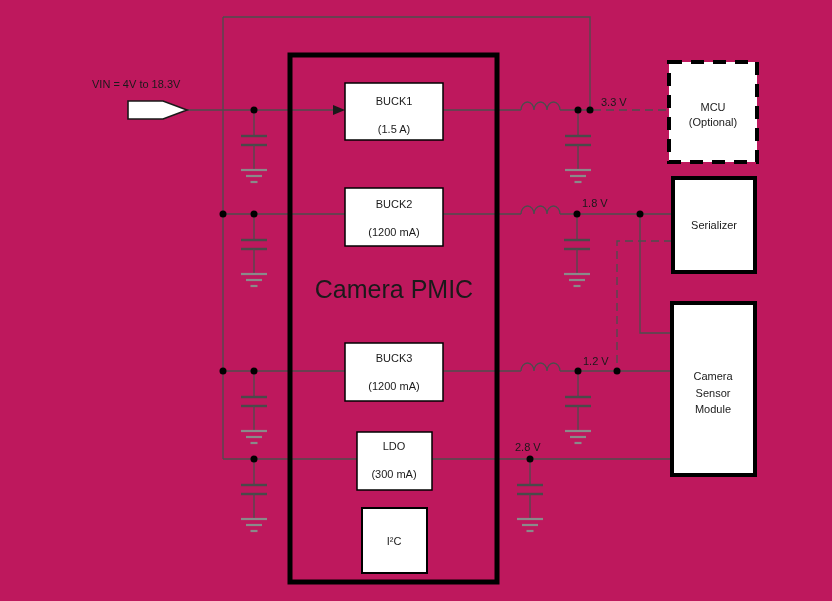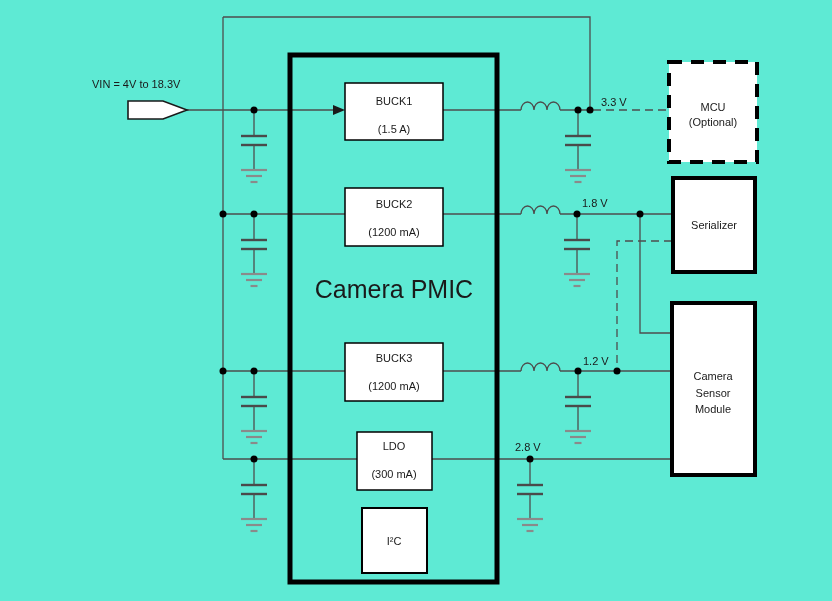--- a/index.html
+++ b/index.html
@@ -1,16 +1,16 @@
 <!DOCTYPE html>
 <html><head>
 <meta charset="utf-8">
 <style>
   html,body{margin:0;padding:0;background:#ffffff;}
-  .stage{position:relative;width:832px;height:601px;background:#5eead4;overflow:hidden;}
+  .stage{position:relative;width:832px;height:601px;background:#be185d;overflow:hidden;}
   svg text{font-family:"Liberation Sans","DejaVu Sans",sans-serif;fill:#1a1a1a;}
   .lbl{font-size:11px;}
   .ctr{text-anchor:middle;}
   .title{font-size:25px;}
   .wire{stroke:#4d4d4d;stroke-width:1.3;fill:none;}
   .dashedwire{stroke:#4d4d4d;stroke-width:1.3;fill:none;stroke-dasharray:8 5;}
   .lead{stroke:#4d4d4d;stroke-width:1.3;}
   .plate{stroke:#4a4a4a;stroke-width:2.4;}
   .gndln{stroke:#8a8a8a;stroke-width:2.2;}
   .block{fill:#ffffff;stroke:#000000;stroke-width:1.5;}

